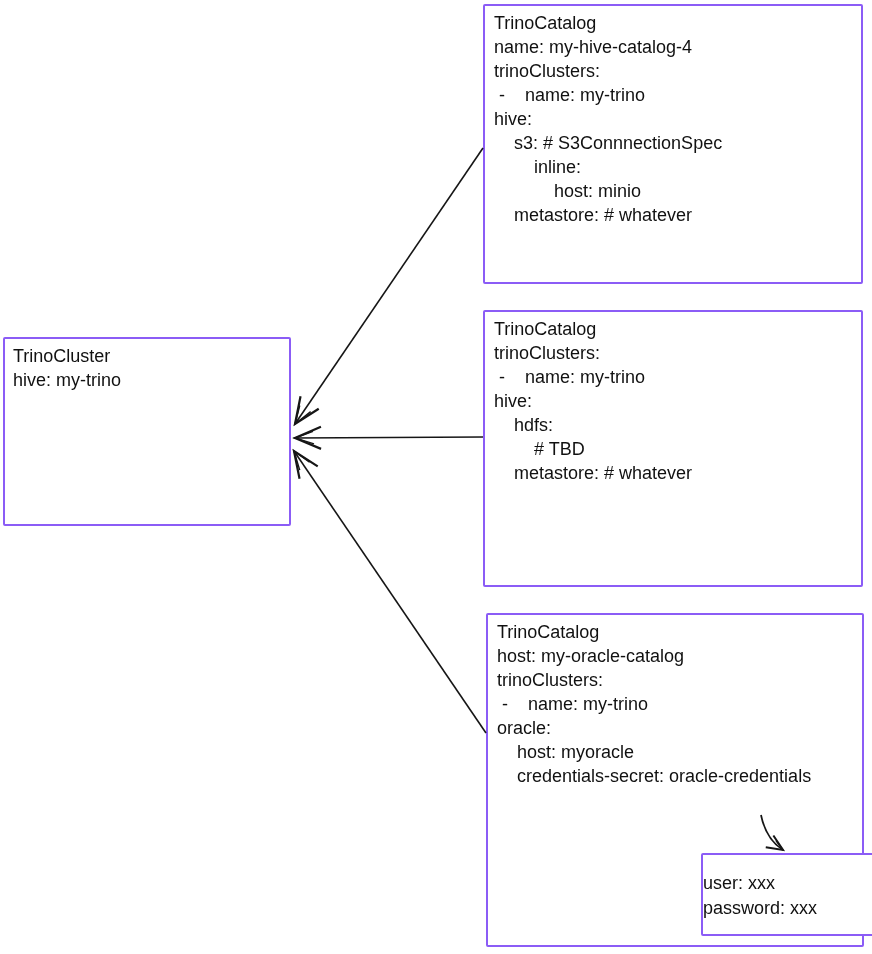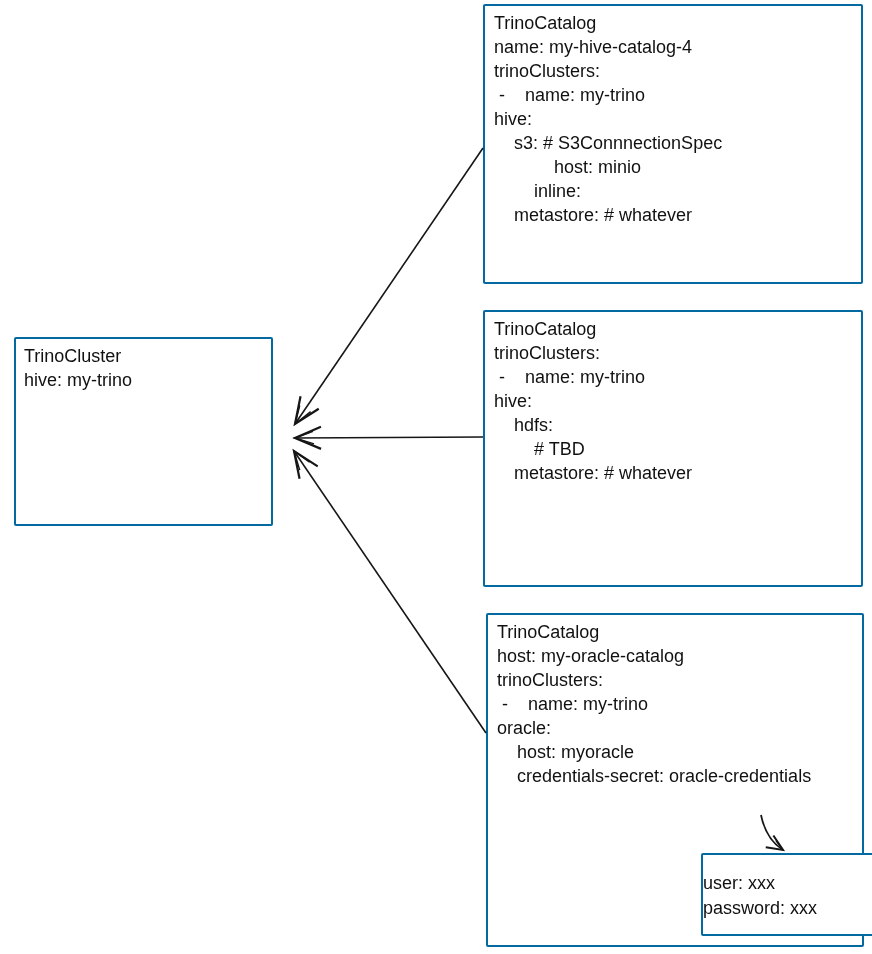--- a/index.html
+++ b/index.html
@@ -12,31 +12,31 @@
     width: 872px;
     height: 954px;
     background: #ffffff;
     font-family: "Liberation Sans", "DejaVu Sans", sans-serif;
     color: #111111;
     overflow: hidden;
   }
   .box {
     position: absolute;
     box-sizing: border-box;
-    border: 2px solid #0369a1;
+    border: 2px solid #8b5cf6;
     border-radius: 2px;
     background: #ffffff;
   }
   .yaml {
     font-size: 18px;
     line-height: 24px;
     white-space: pre;
     color: #111111;
   }
-  .cluster-box   { left: 14px;   top: 337px; width: 259px; height: 189px; padding: 5px 8px; }
+  .cluster-box   { left: 3px;   top: 337px; width: 288px; height: 189px; padding: 5px 8px; }
   .catalog-box-1 { left: 483px; top: 4px;   width: 380px; height: 280px; padding: 5px 9px; }
   .catalog-box-2 { left: 483px; top: 310px; width: 380px; height: 277px; padding: 5px 9px; }
   .catalog-box-3 { left: 486px; top: 613px; width: 378px; height: 334px; padding: 5px 9px; }
   .credentials-box {
     left: 701px; top: 853px; width: 186px; height: 83px;
     padding-top: 16px;
     text-align: left;
   }
   .credentials-box .yaml { line-height: 25px; }
   #connectors {
@@ -57,22 +57,22 @@
     <div class="yaml">hive: my-trino</div>
   </div>
 
   <div class="box catalog-box-1">
     <div class="yaml">TrinoCatalog</div>
     <div class="yaml">name: my-hive-catalog-4</div>
     <div class="yaml">trinoClusters:</div>
     <div class="yaml"> -    name: my-trino</div>
     <div class="yaml">hive:</div>
     <div class="yaml">    s3: # S3ConnnectionSpec</div>
+    <div class="yaml">        inline:</div>
     <div class="yaml">            host: minio</div>
-    <div class="yaml">        inline:</div>
     <div class="yaml">    metastore: # whatever</div>
   </div>
 
   <div class="box catalog-box-2">
     <div class="yaml">TrinoCatalog</div>
     <div class="yaml">trinoClusters:</div>
     <div class="yaml"> -    name: my-trino</div>
     <div class="yaml">hive:</div>
     <div class="yaml">    hdfs:</div>
     <div class="yaml">        # TBD</div>

